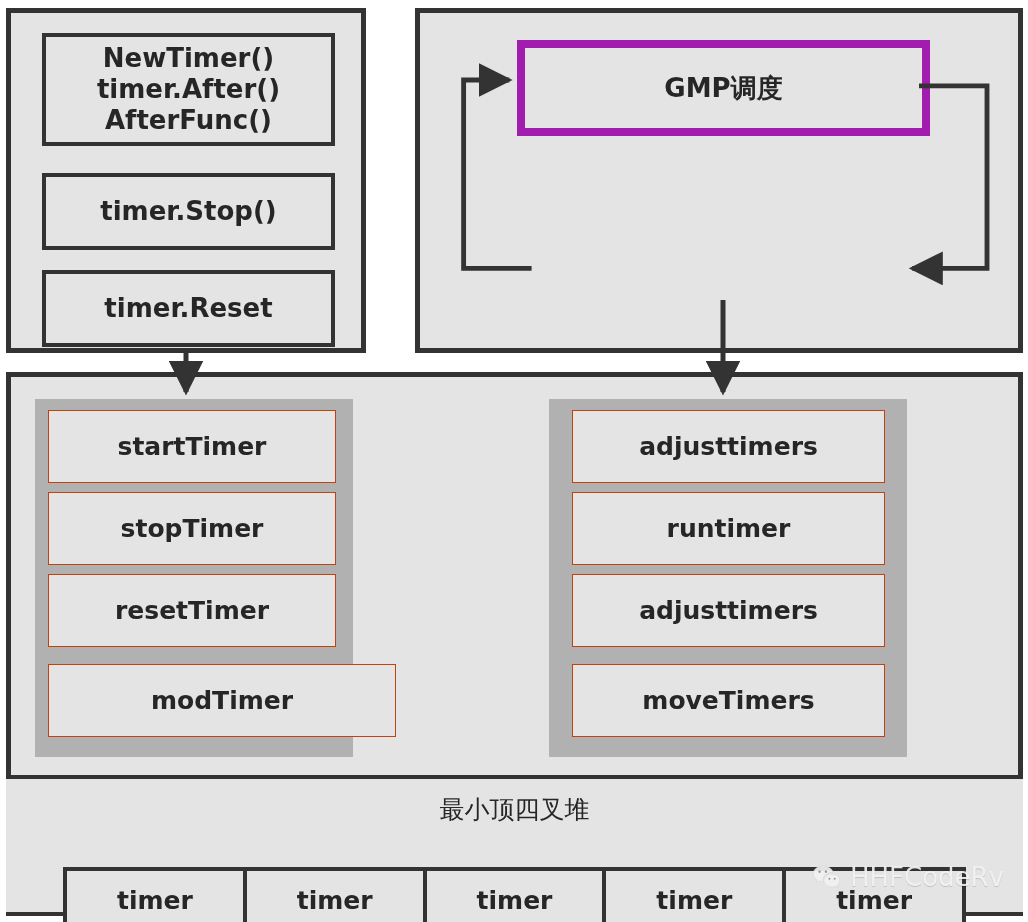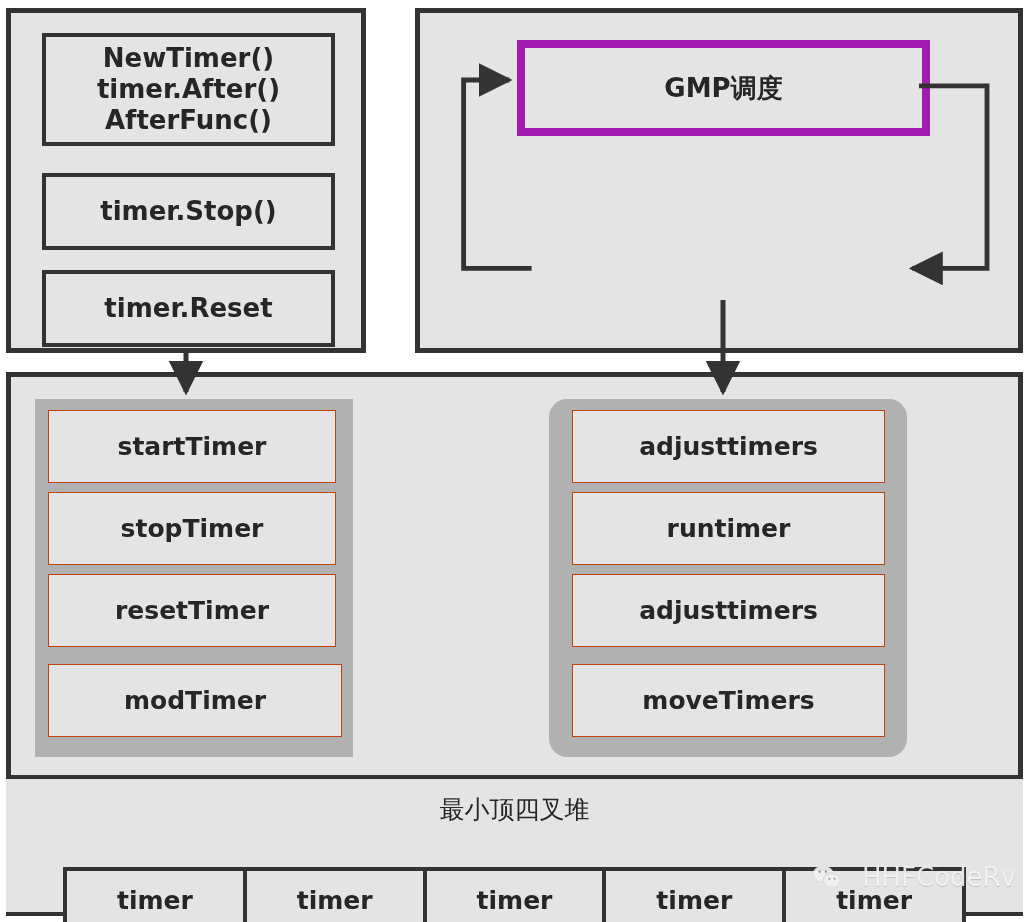--- a/index.html
+++ b/index.html
@@ -128,21 +128,21 @@
     height: 922px;
     pointer-events: none;
     overflow: visible;
   }
 
   
   .watermark {
     position: absolute;
     display: flex;
     align-items: center;
-    gap: 20px;
+    gap: 8px;
     color: #f2f2f2;
     font-size: 26px;
     font-family: "DejaVu Sans", "Liberation Sans", sans-serif;
     text-shadow: 0 1px 1px rgba(0,0,0,0.18);
     opacity: 0.92;
   }
 </style>
 </head>
 <body>
 
@@ -176,24 +176,24 @@
       <path d="M 510 75 L 580 75 L 580 263 L 503 263" fill="none" stroke="#333333" stroke-width="5" marker-end="url(#arrHeadR)"></path>
     </svg>
   </div>
 
   <div class="panel" style="left:6px; top:372px; width:1017px; height:544px;">
 
     <div class="func-group" style="left:24px; top:22px; width:318px; height:358px;">
       <div class="func-box" style="left:12px; top:10px; width:288px; height:73px;">startTimer</div>
       <div class="func-box" style="left:12px; top:92px; width:288px; height:73px;">stopTimer</div>
       <div class="func-box" style="left:12px; top:174px; width:288px; height:73px;">resetTimer</div>
-      <div class="func-box" style="left:12px; top:264px; width:294px; height:73px;">modTimer</div>
+      <div class="func-box" style="left:12px; top:264px; width:348px; height:73px;">modTimer</div>
     </div>
 
-    <div class="func-group" style="left:538px; top:22px; width:358px; height:358px;border-radius:18px;">
+    <div class="func-group" style="left:538px; top:22px; width:358px; height:358px;">
       <div class="func-box" style="left:22px; top:10px; width:313px; height:73px;">adjusttimers</div>
       <div class="func-box" style="left:22px; top:92px; width:313px; height:73px;">runtimer</div>
       <div class="func-box" style="left:22px; top:174px; width:313px; height:73px;">adjusttimers</div>
       <div class="func-box" style="left:22px; top:264px; width:313px; height:73px;">moveTimers</div>
     </div>
 
     <div class="heap-panel" style="left:-5px; top:398px; width:1017px; height:141px;padding-left:31px;">
       <div class="heap-title" style="top:14px;">最小顶四叉堆</div>
 
       <div class="heap-row" style="left:57px; top:56px; width:903px; height:66px;">

